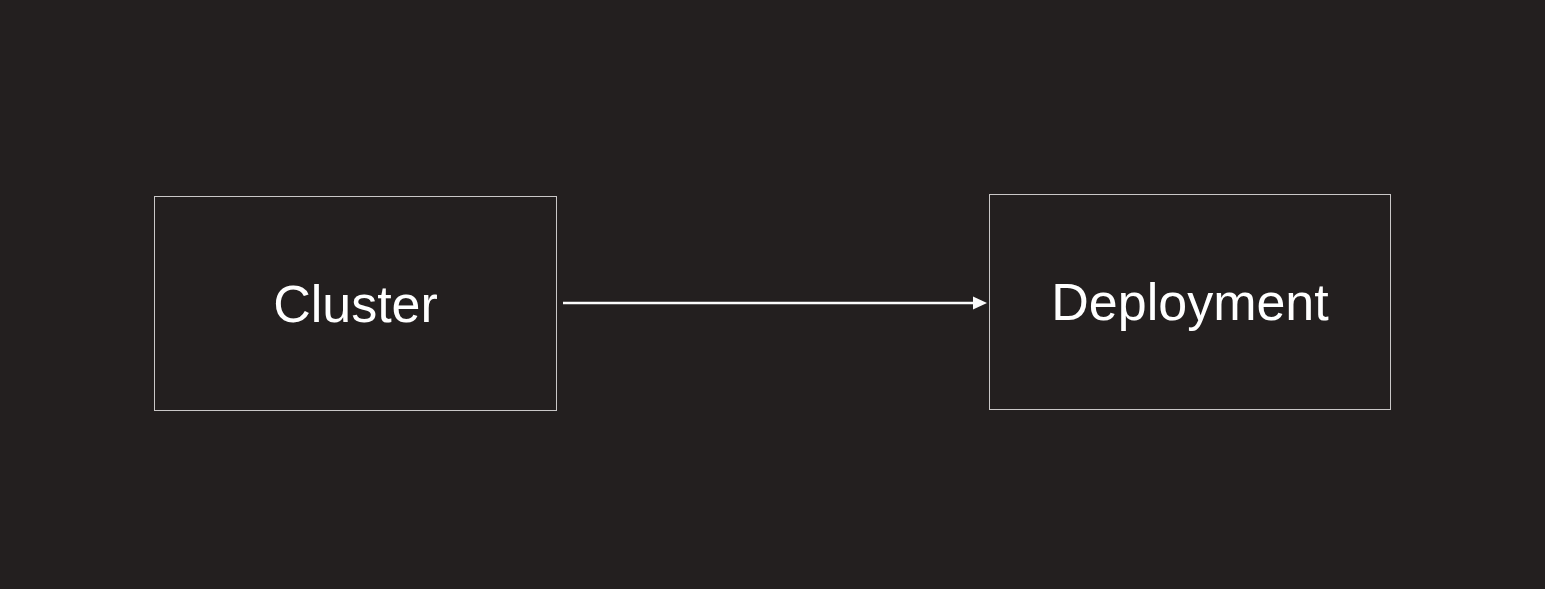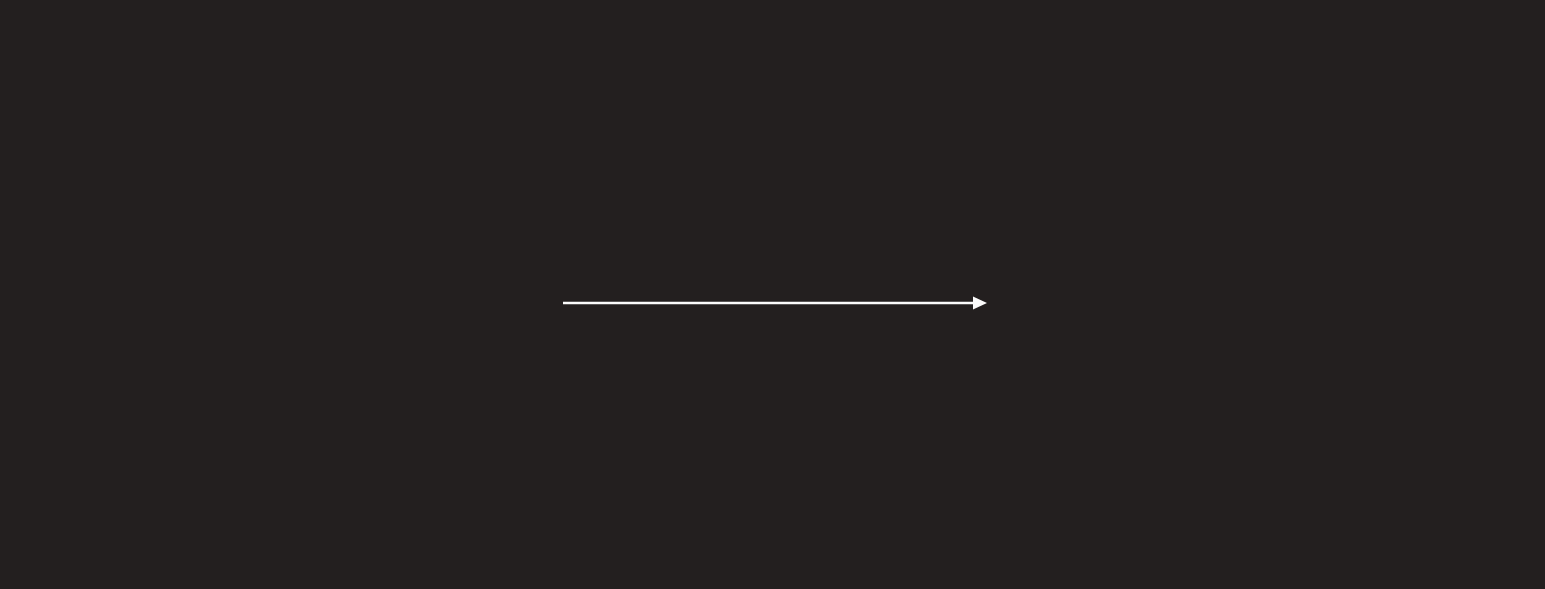--- a/index.html
+++ b/index.html
@@ -67,21 +67,27 @@
   }
   .edge-svg polygon {
     fill: var(--edge-line, #fbfbfb);
   }
 </style>
 </head>
 <body>
 
 <div class="canvas">
 
+  <div class="node node-cluster">
+    <span class="node-label">Cluster</span>
+  </div>
 
 
   <svg class="edge-svg" viewBox="0 0 436 24" aria-hidden="true">
     <line x1="7" y1="12" x2="419" y2="12"></line>
     <polygon points="431,12 417,5.5 417,18.5"></polygon>
   </svg>
 
+  <div class="node node-deployment">
+    <span class="node-label">Deployment</span>
+  </div>
 
 </div>
 
 </body></html>

